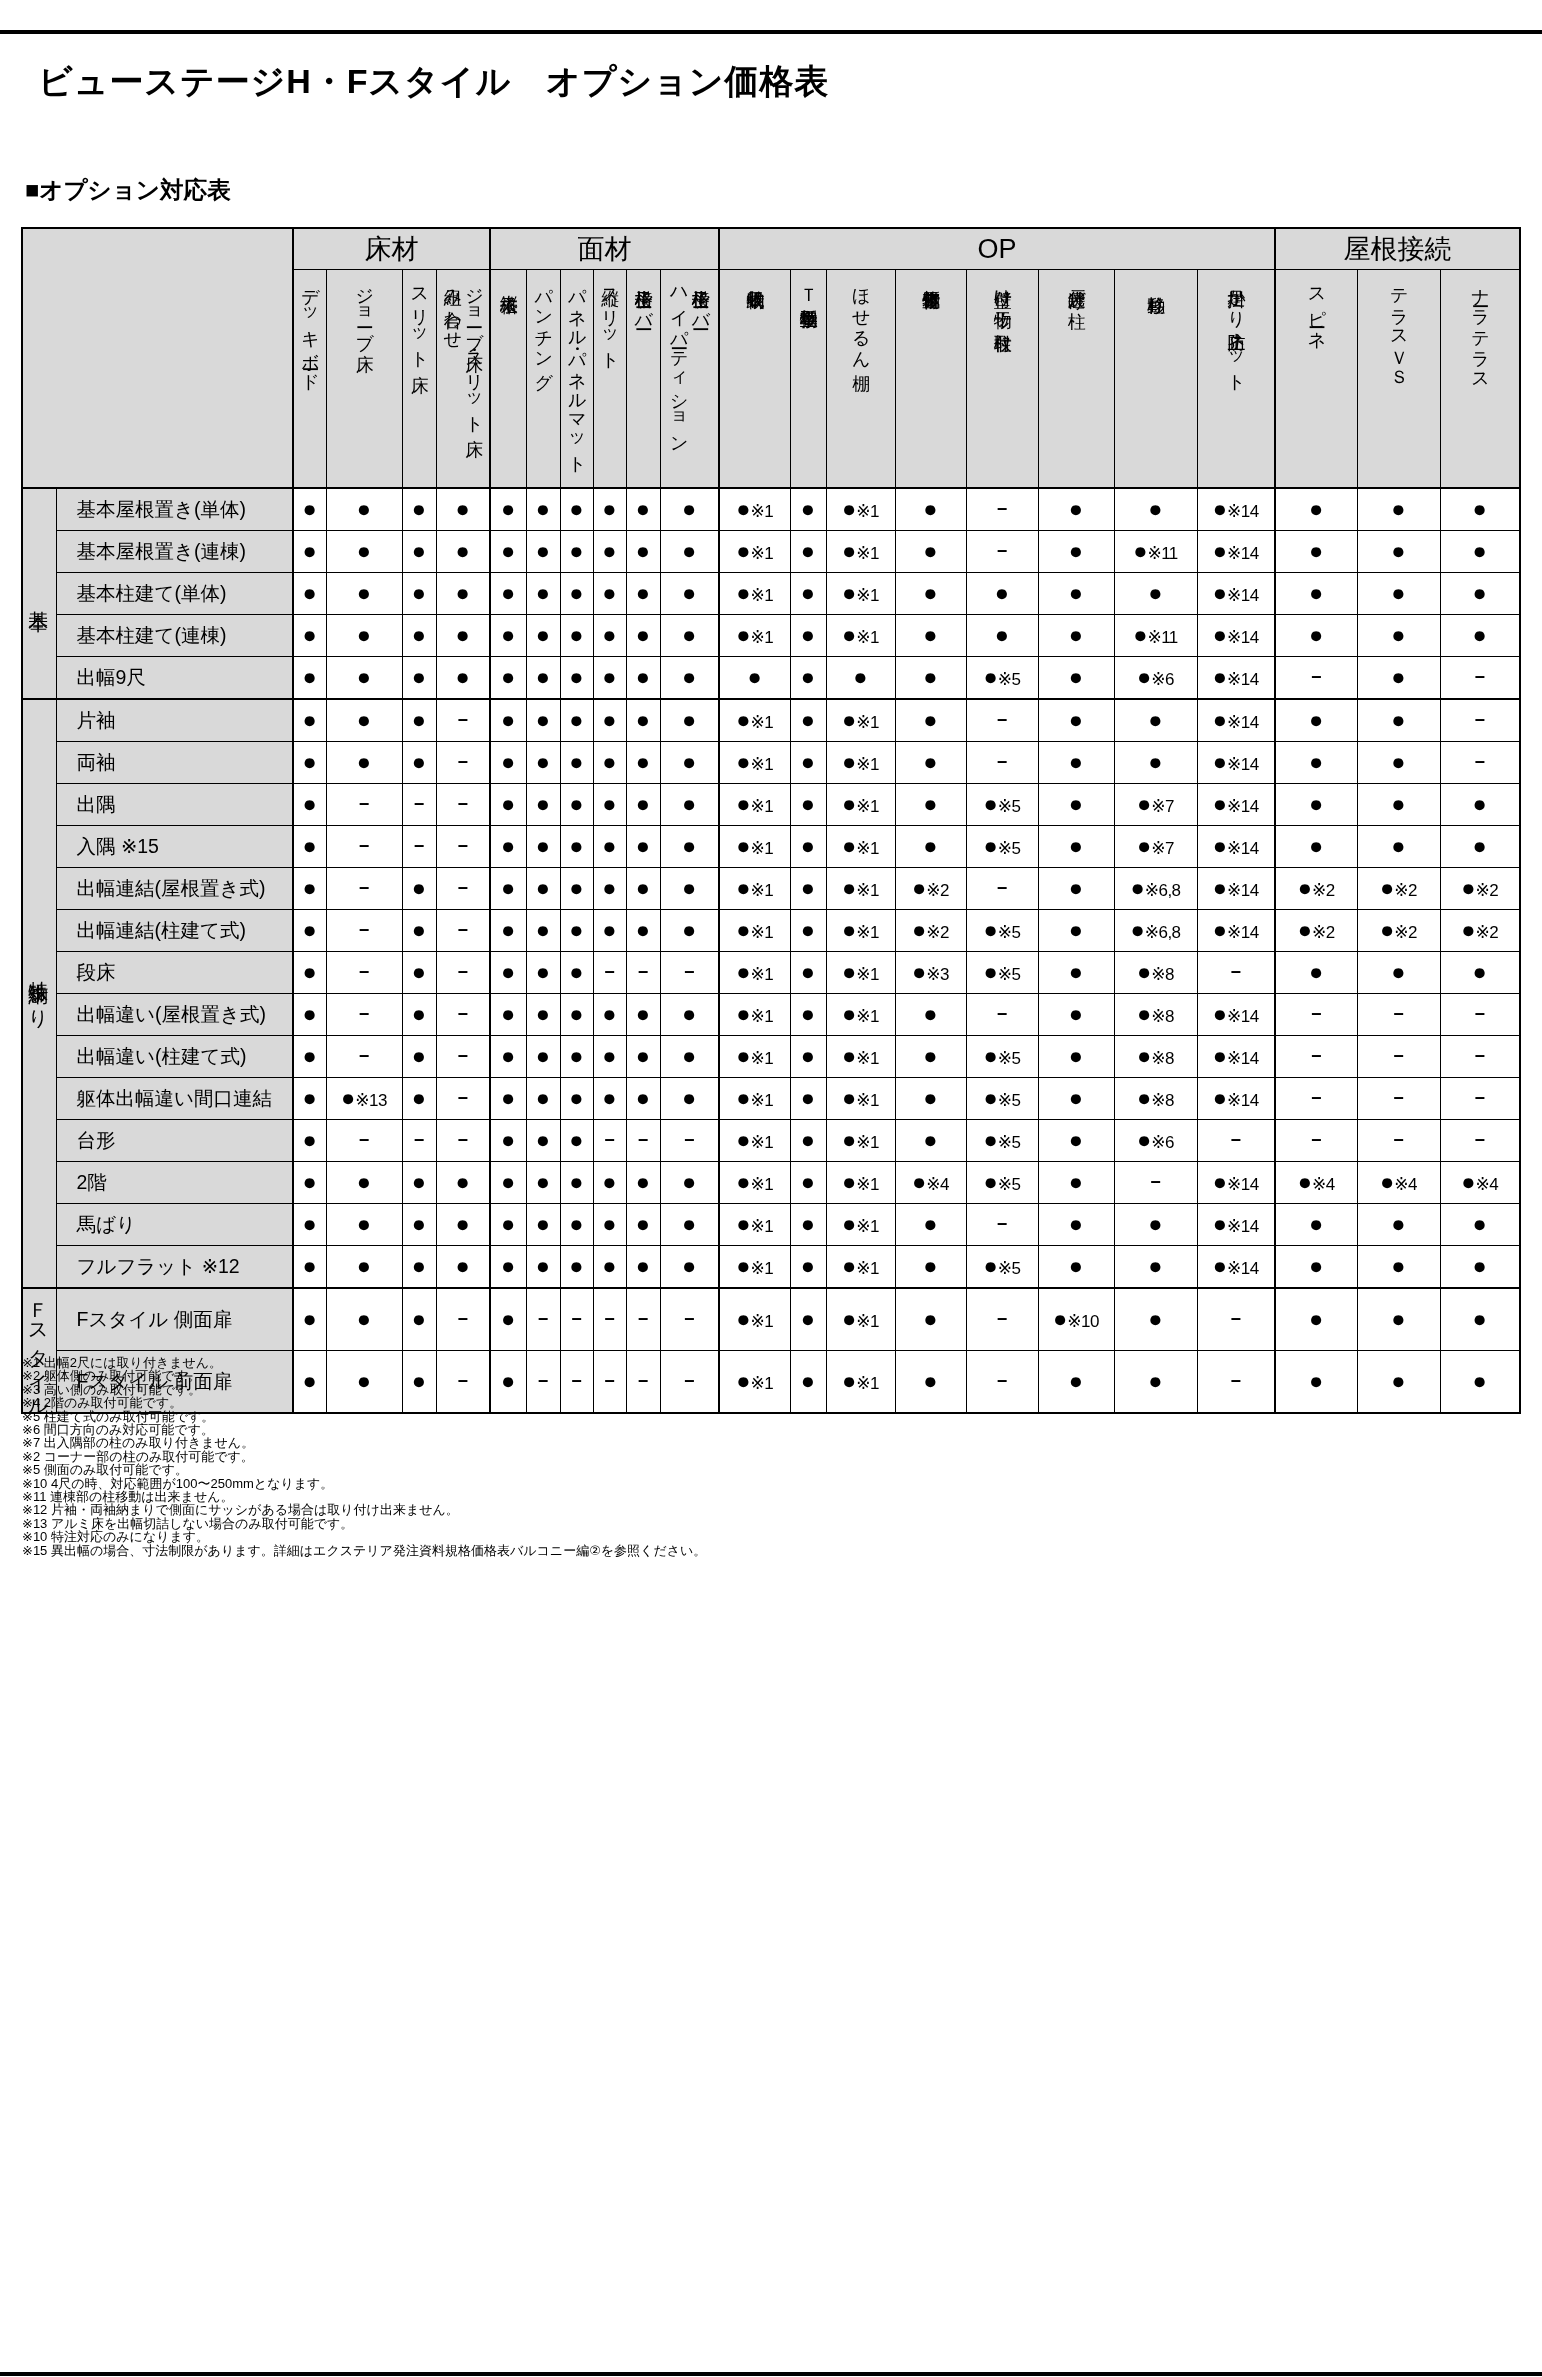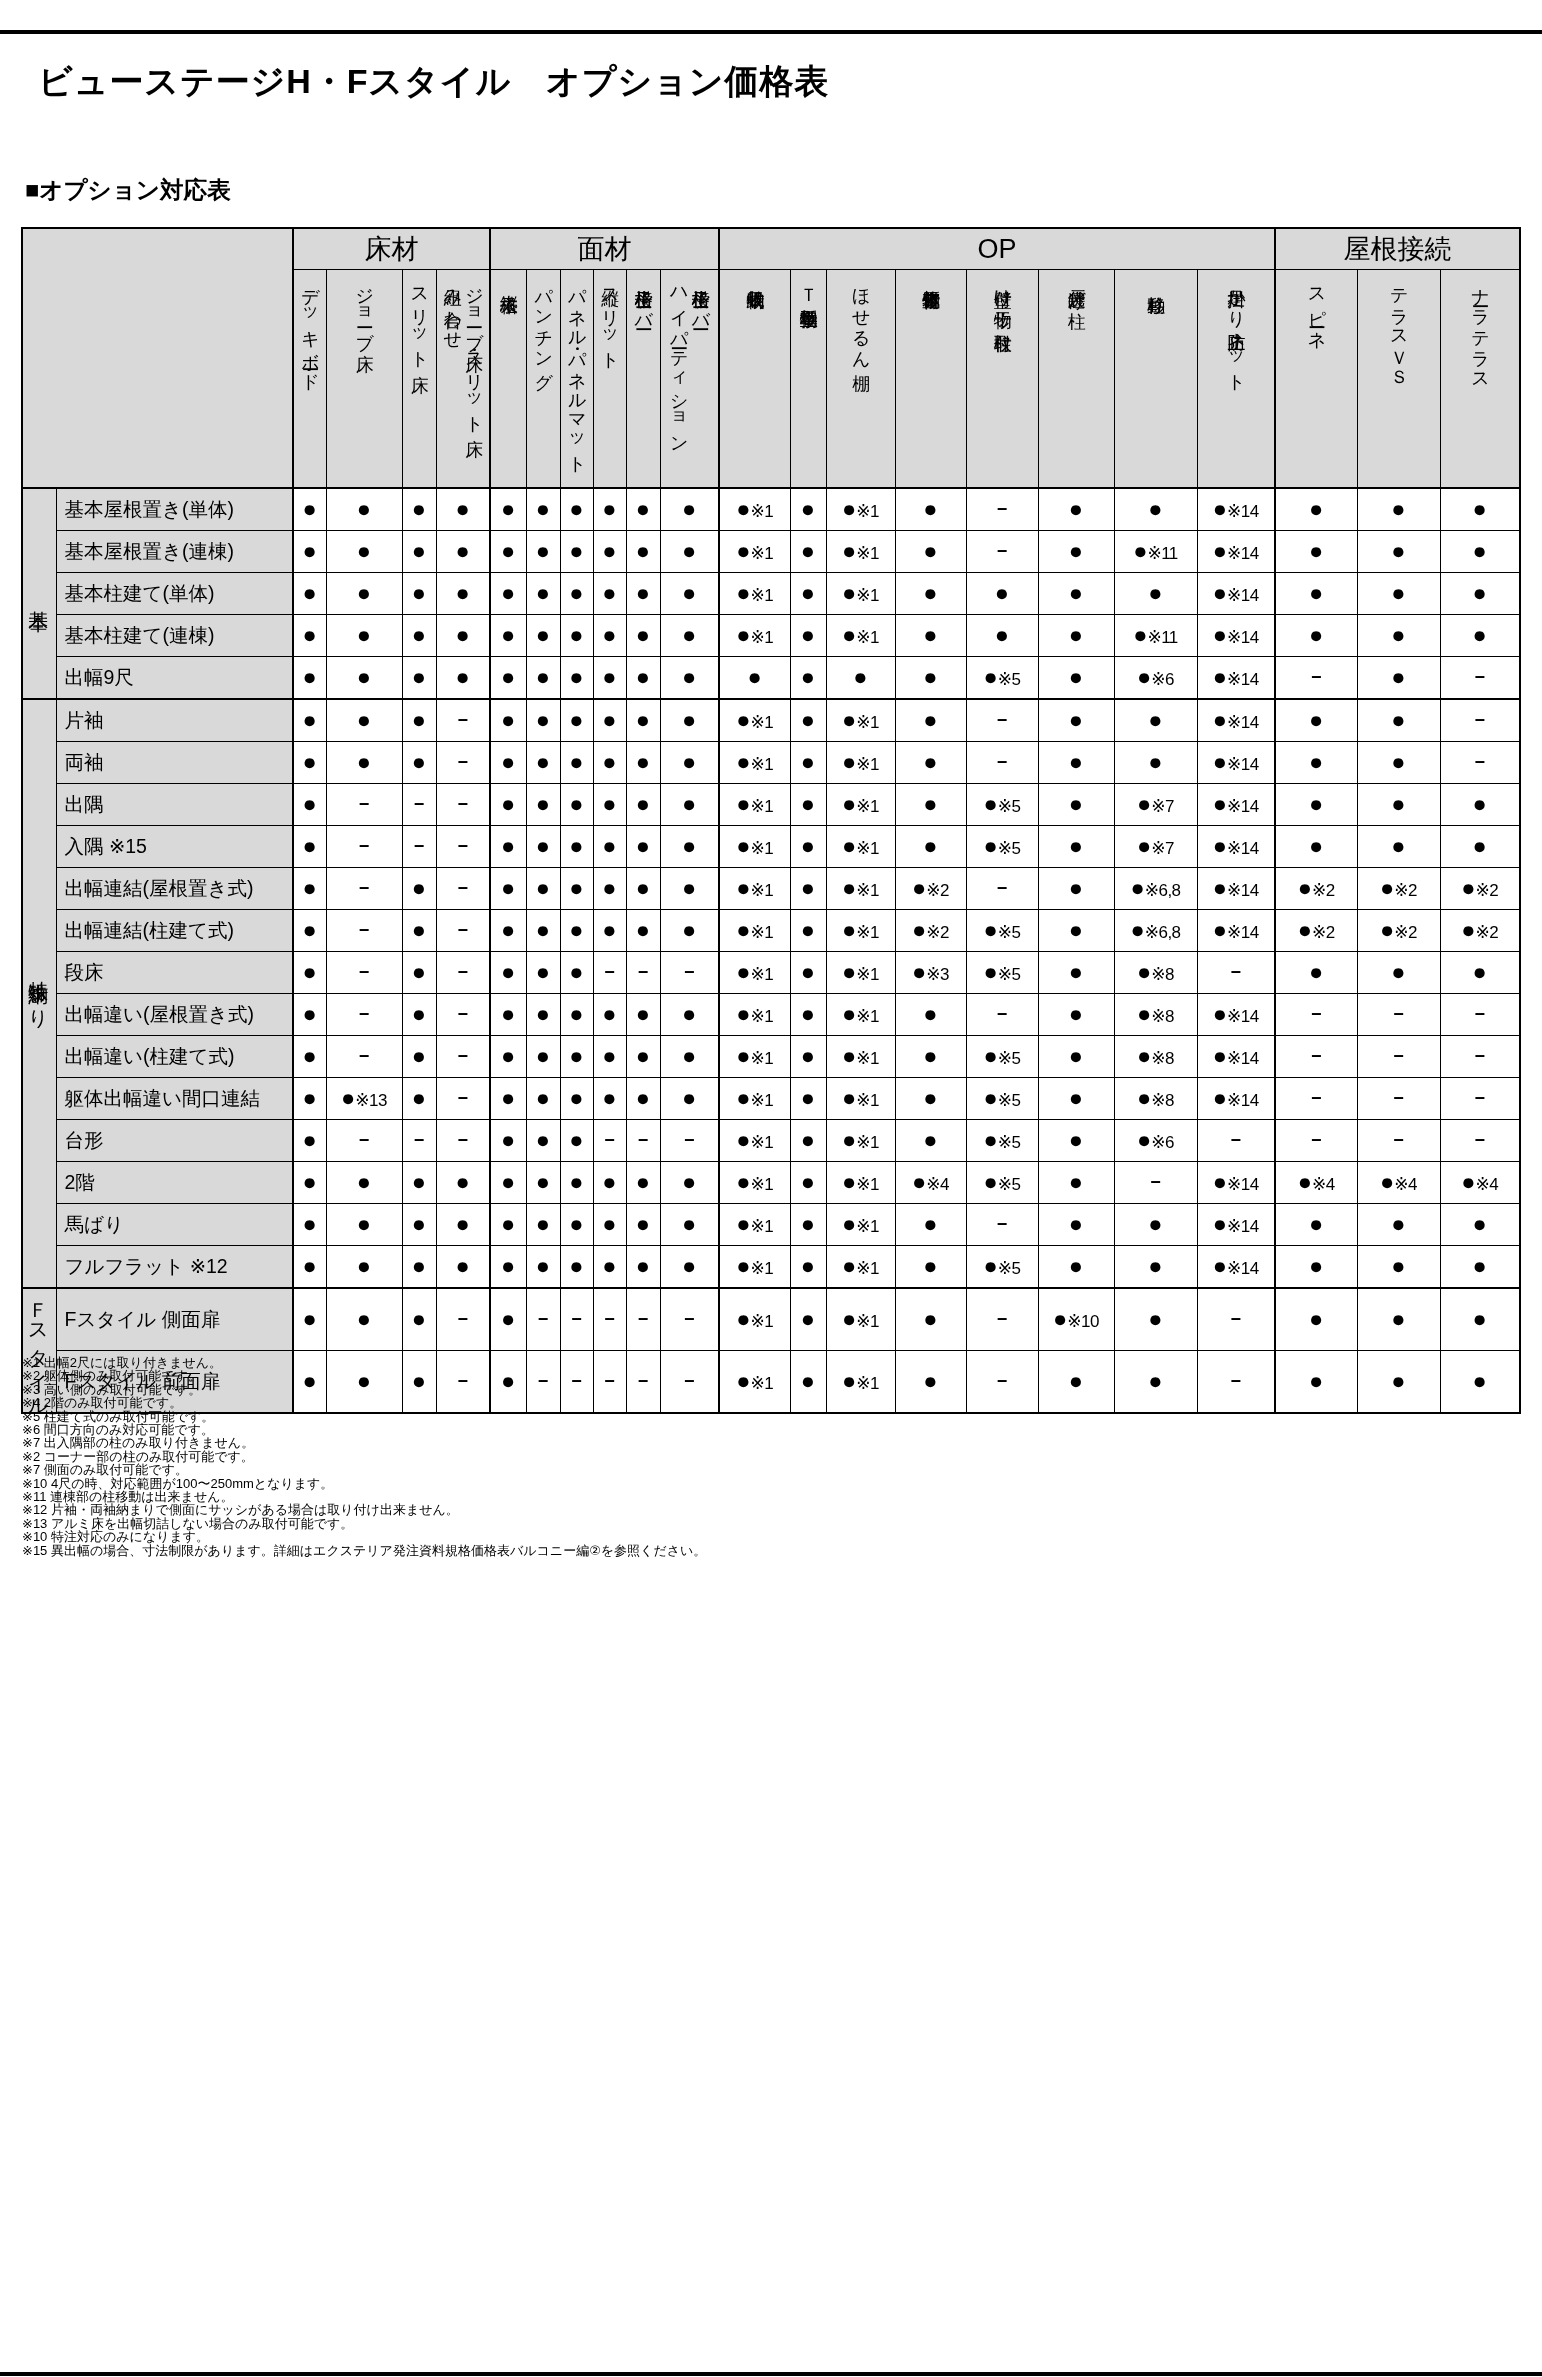--- a/index.html
+++ b/index.html
@@ -27,21 +27,21 @@
   .col-h .v{
     display:inline-block;writing-mode:vertical-rl;
     padding-top:6.3px;font-size:18px;line-height:1.2;letter-spacing:0.5px;text-align:left;
   }
   .group-label{text-align:center;vertical-align:middle;}
   .group-label .v{
     display:inline-block;writing-mode:vertical-rl;
     font-size:20px;letter-spacing:1.8px;
   }
   tbody td.cell{height:41px;text-align:center;vertical-align:middle;background:#fff;white-space:nowrap;}
-  td.row-label{height:41px;font-size:19.5px;text-align:left;padding-left:8px;white-space:nowrap;}
+  td.row-label{height:41px;font-size:19.5px;text-align:left;padding-left:20px;white-space:nowrap;}
   .dot{font-size:23.6px;line-height:1;}
   .note{font-size:17px;letter-spacing:-0.5px;}
   .dash{font-size:18px;font-weight:bold;}
   .footnotes{position:absolute;top:1356px;left:22px;font-size:13px;line-height:13.4px;}
   .footnote{white-space:nowrap;}
 </style>
 </head>
 <body>
 
 <div class="top-rule"></div>
@@ -621,21 +621,21 @@
 
 <div class="footnotes">
     <div class="footnote">※1 出幅2尺には取り付きません。</div>
     <div class="footnote">※2 躯体側のみ取付可能です。</div>
     <div class="footnote">※3 高い側のみ取付可能です。</div>
     <div class="footnote">※4 2階のみ取付可能です。</div>
     <div class="footnote">※5 柱建て式のみ取付可能です。</div>
     <div class="footnote">※6 間口方向のみ対応可能です。</div>
     <div class="footnote">※7 出入隅部の柱のみ取り付きません。</div>
     <div class="footnote">※2 コーナー部の柱のみ取付可能です。</div>
-    <div class="footnote">※7 側面のみ取付可能です。</div>
+    <div class="footnote">※5 側面のみ取付可能です。</div>
     <div class="footnote">※10 4尺の時、対応範囲が100〜250mmとなります。</div>
     <div class="footnote">※11 連棟部の柱移動は出来ません。</div>
     <div class="footnote">※12 片袖・両袖納まりで側面にサッシがある場合は取り付け出来ません。</div>
     <div class="footnote">※13 アルミ床を出幅切詰しない場合のみ取付可能です。</div>
     <div class="footnote">※10 特注対応のみになります。</div>
     <div class="footnote">※15 異出幅の場合、寸法制限があります。詳細はエクステリア発注資料規格価格表バルコニー編②を参照ください。</div>
   </div>
 
 <div class="bottom-rule"></div>
 

